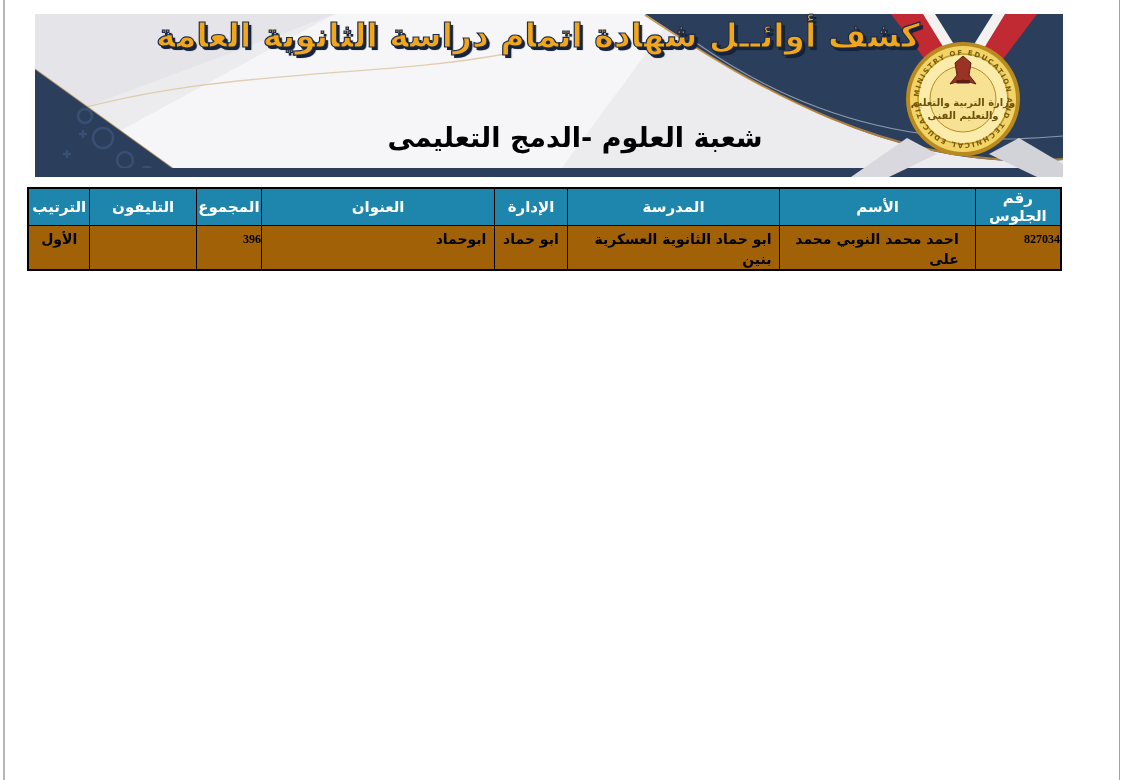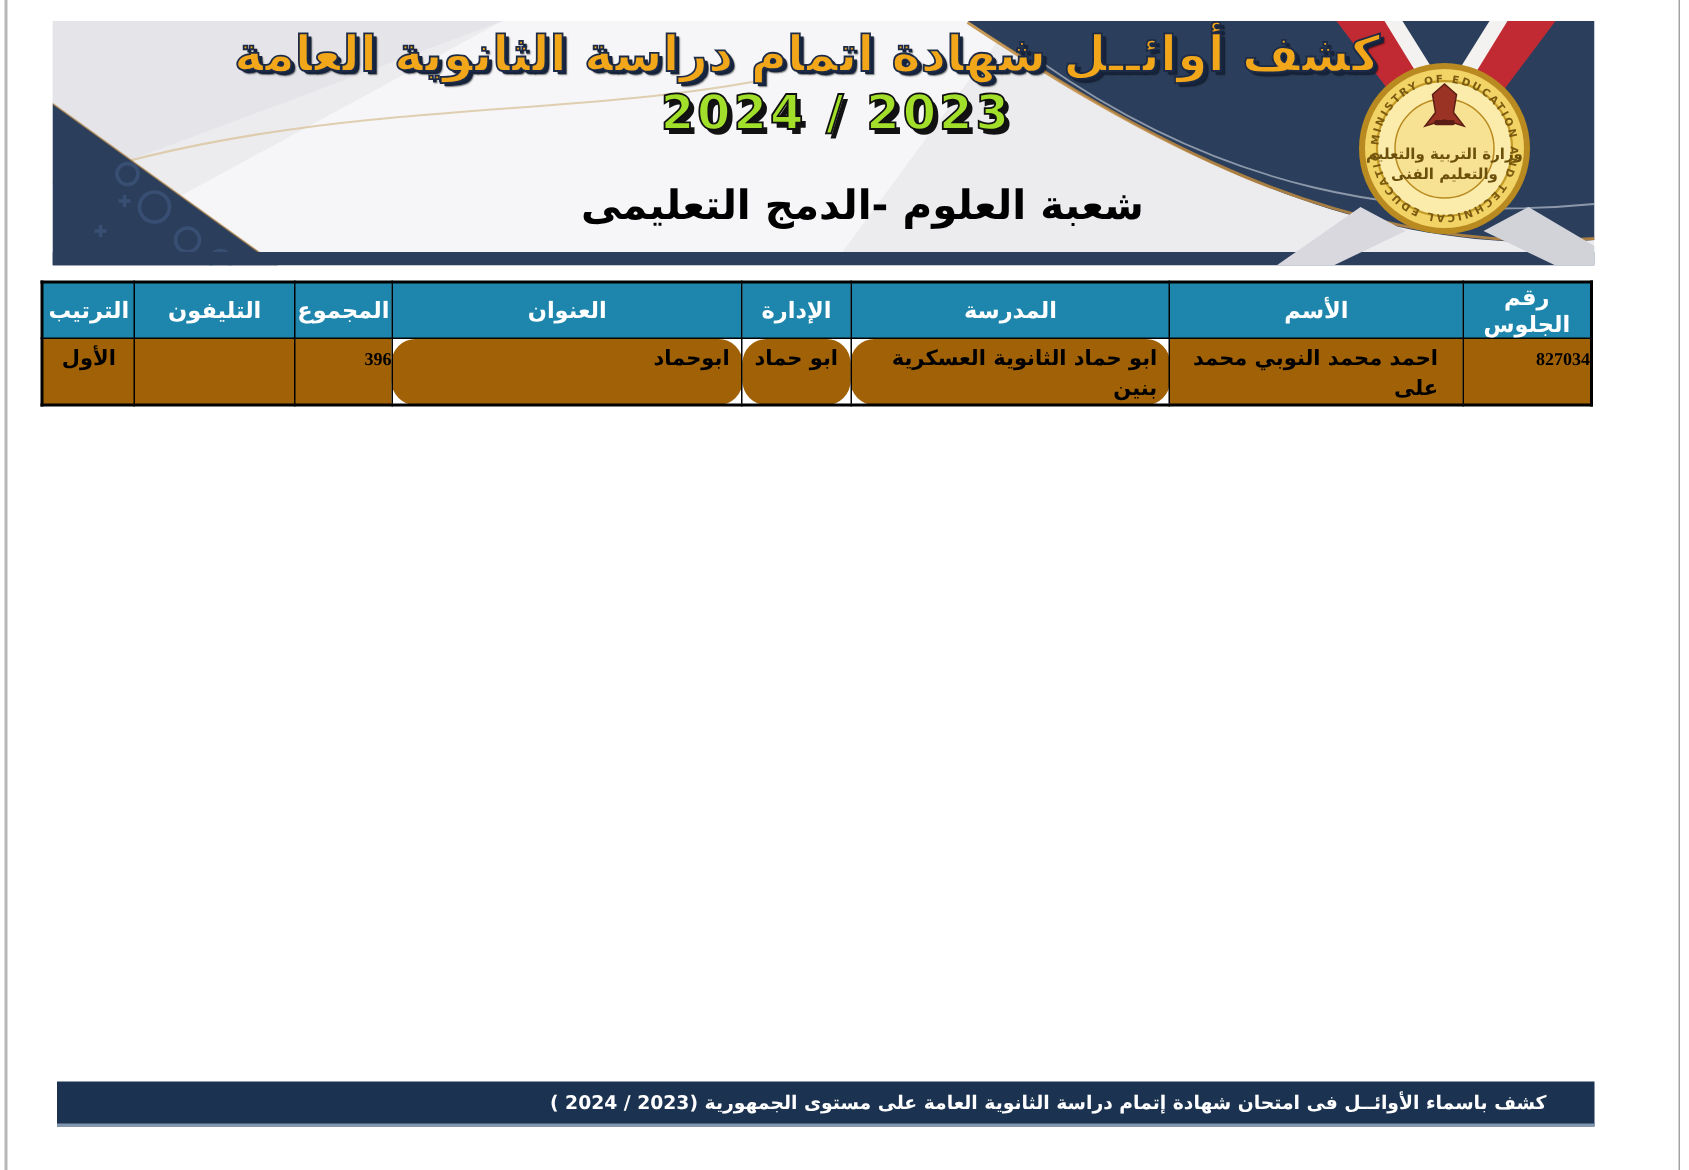--- a/index.html
+++ b/index.html
@@ -44,21 +44,21 @@
   .results-table th {
     background:#1E86AC; color:#ffffff; font-weight:bold; font-size:15px;
     height:37px; text-align:center; vertical-align:middle; direction:rtl;margin-left:45px;
   }
   .results-table td {
     background:#a16207; color:#000; font-weight:bold; font-size:14px;
     height:37px; vertical-align:top; direction:rtl; padding-top:3px;
     line-height:20px;
   }
   td.c-center { text-align:center; }
-  td.c-right  { padding-right:8px;border-radius:16px; }
+  td.c-right  { padding-right:8px; }
   td.c-name   { text-align:right; padding-right:16px; }
   td.c-num    { font-family:"Liberation Serif", serif; font-size:12px; }
 
   
   .footer-bar {
     position:absolute; left:38px; top:721px; width:1025px; height:30px;
     background:#1B3351; border-bottom:2px solid #8296af;
     direction:rtl; text-align:right; padding-right:32px;
     color:#ffffff; font-size:12.5px; font-weight:bold; line-height:28px;
     white-space:nowrap;
@@ -125,21 +125,20 @@
         <defs>
           <path id="ringPath" d="M 884,85 A 44,44 0 1,1 972,85 A 44,44 0 1,1 884,85"></path>
         </defs>
         <text font-size="7" font-weight="bold" fill="#7A5A10" letter-spacing="1.5">
           <textPath href="#ringPath" startOffset="2">MINISTRY OF EDUCATION AND TECHNICAL EDUCATION</textPath>
         </text>
       </g>
     </svg>
 
     <div class="title-main" style="position:absolute; left:115px; top:2px; width:770px;">كشف أوائــل شهادة اتمام دراسة الثانوية العامة</div>
-    <div class="title-year" style="position:absolute; left:345px; top:42px; width:355px;">2024 / 2023</div>
     <div class="title-section" style="position:absolute; left:295px; top:108px; width:490px;">شعبة العلوم -الدمج التعليمى</div>
   </div>
 
   <table class="results-table">
     <colgroup>
       <col style="width:6.0%">
         <col style="width:10.3%">
         <col style="width:6.3%">
       <col style="width:22.6%">
         <col style="width:7.0%">
@@ -166,15 +165,14 @@
         <td class="c-num">396</td>
         <td class="c-right">ابوحماد</td>
         <td class="c-right">ابو حماد</td>
         <td class="c-right">ابو حماد الثانوية العسكرية بنين</td>
         <td class="c-name">احمد محمد النوبي محمد على</td>
         <td class="c-num">827034</td>
       </tr>
     </tbody>
   </table>
 
-  <div class="footer-bar">كشف باسماء الأوائــل فى امتحان شهادة إتمام دراسة الثانوية العامة على مستوى الجمهورية (2023 / 2024 )</div>
 
 </div>
 
 </body></html>

